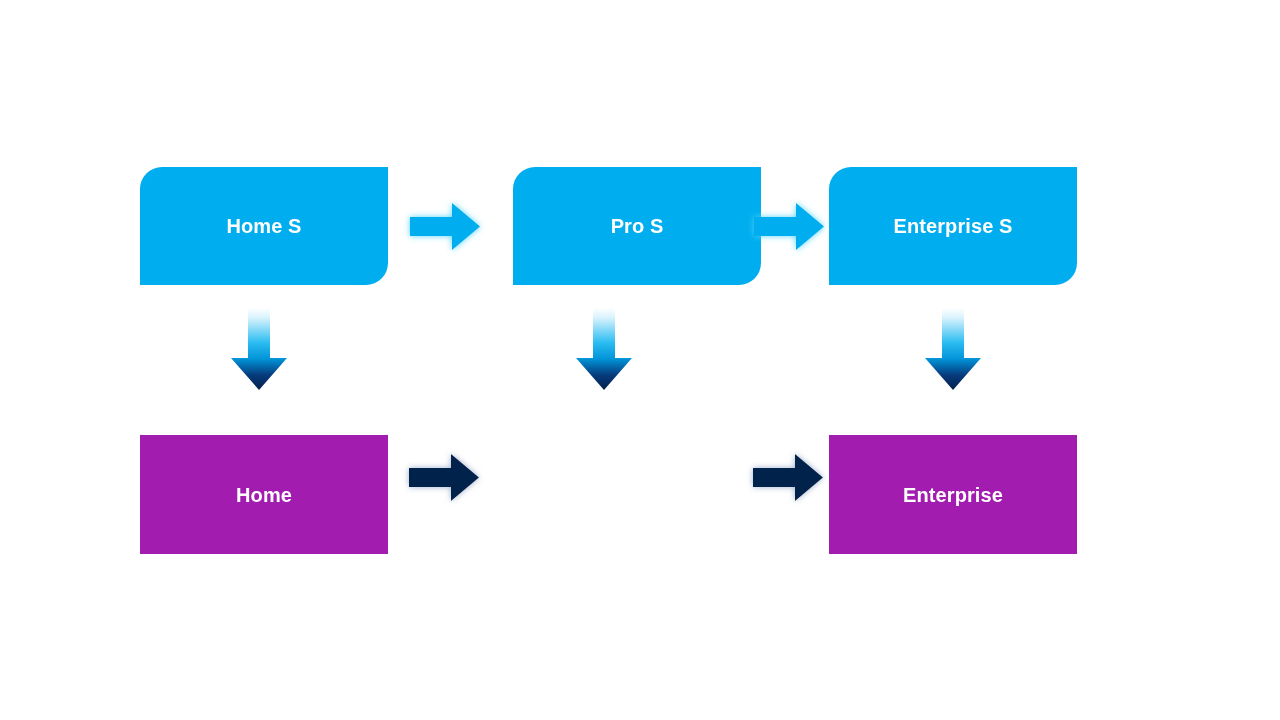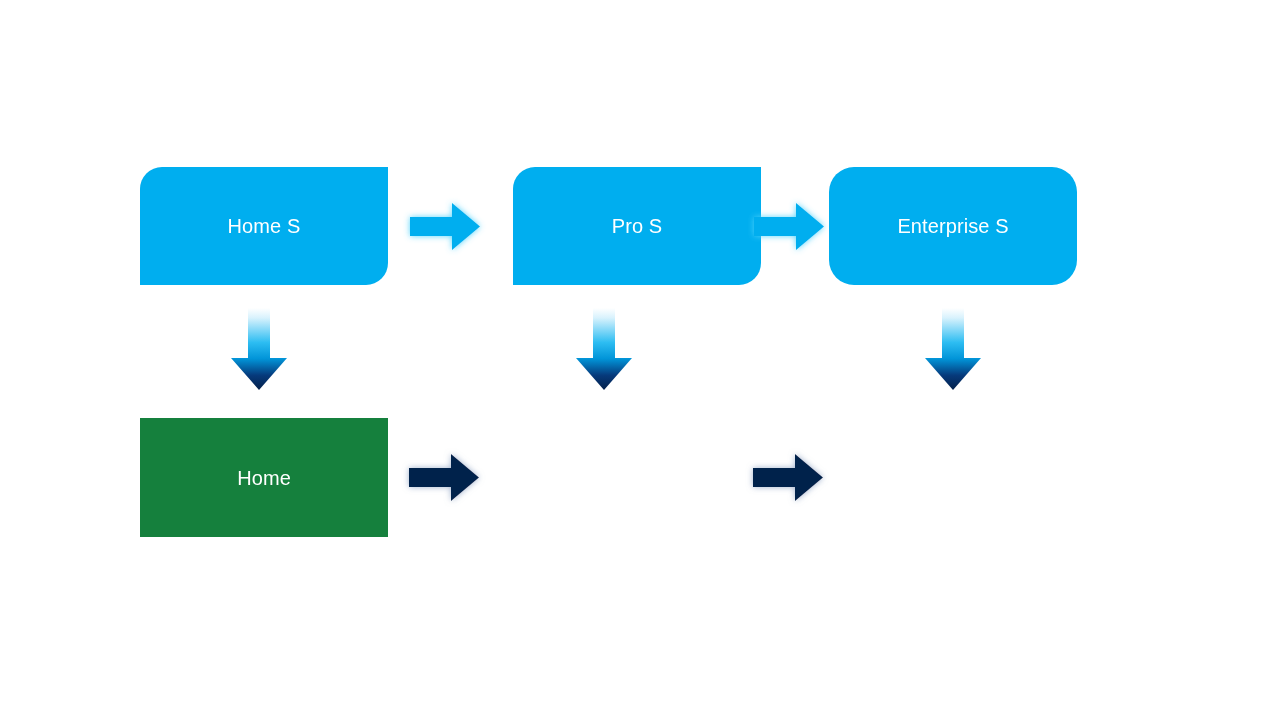--- a/index.html
+++ b/index.html
@@ -27,37 +27,38 @@
 
   
   .node {
     position: absolute;
     display: flex;
     align-items: center;
     justify-content: center;
     box-sizing: border-box;
     color: #ffffff;
     font-size: 20px;
-    font-weight: 400;
+    font-weight: 700;
     letter-spacing: 0.1px;
     line-height: 1.2;
     text-align: left;
     user-select: none;
   }
 
   
   .node--service {
     background: #00aeef;
     border-radius: 22px 0 22px 0;
   }
 
   
   .node--base {
-    background: #15803d;
+    background: #a21caf;
     border-radius: 0;
+    margin-top: 17px;
   }
 
   .node__label {
     display: block;
     pointer-events: none;
   }
 
   
   .arrow {
     position: absolute;
@@ -130,29 +131,32 @@
   </div>
 
   <div class="node node--service" style="left:140px; top:167px; width:248px; height:118px;">
     <span class="node__label">Home S</span>
   </div>
 
   <div class="node node--service" style="left:513px; top:167px; width:248px; height:118px;">
     <span class="node__label">Pro S</span>
   </div>
 
-  <div class="node node--service" style="left:829px; top:167px; width:248px; height:118px;border-radius:25px;">
+  <div class="node node--service" style="left:829px; top:167px; width:248px; height:118px;">
     <span class="node__label">Enterprise S</span>
   </div>
 
   <div class="node node--base" style="left:140px; top:418px; width:248px; height:119px;">
     <span class="node__label">Home</span>
   </div>
 
 
+  <div class="node node--base" style="left:829px; top:418px; width:248px; height:119px;">
+    <span class="node__label">Enterprise</span>
+  </div>
 
   <div class="arrow arrow--h-service" style="left:410px; top:203px; width:70px; height:47px;">
     <svg viewBox="0 0 70 47" preserveAspectRatio="none">
       <polygon class="arrow__shape" points="0,14 42,14 42,0 70,23.5 42,47 42,33 0,33"></polygon>
     </svg>
   </div>
 
   <div class="arrow arrow--h-service" style="left:754px; top:203px; width:70px; height:47px;">
     <svg viewBox="0 0 70 47" preserveAspectRatio="none">
       <polygon class="arrow__shape" points="0,14 42,14 42,0 70,23.5 42,47 42,33 0,33"></polygon>

